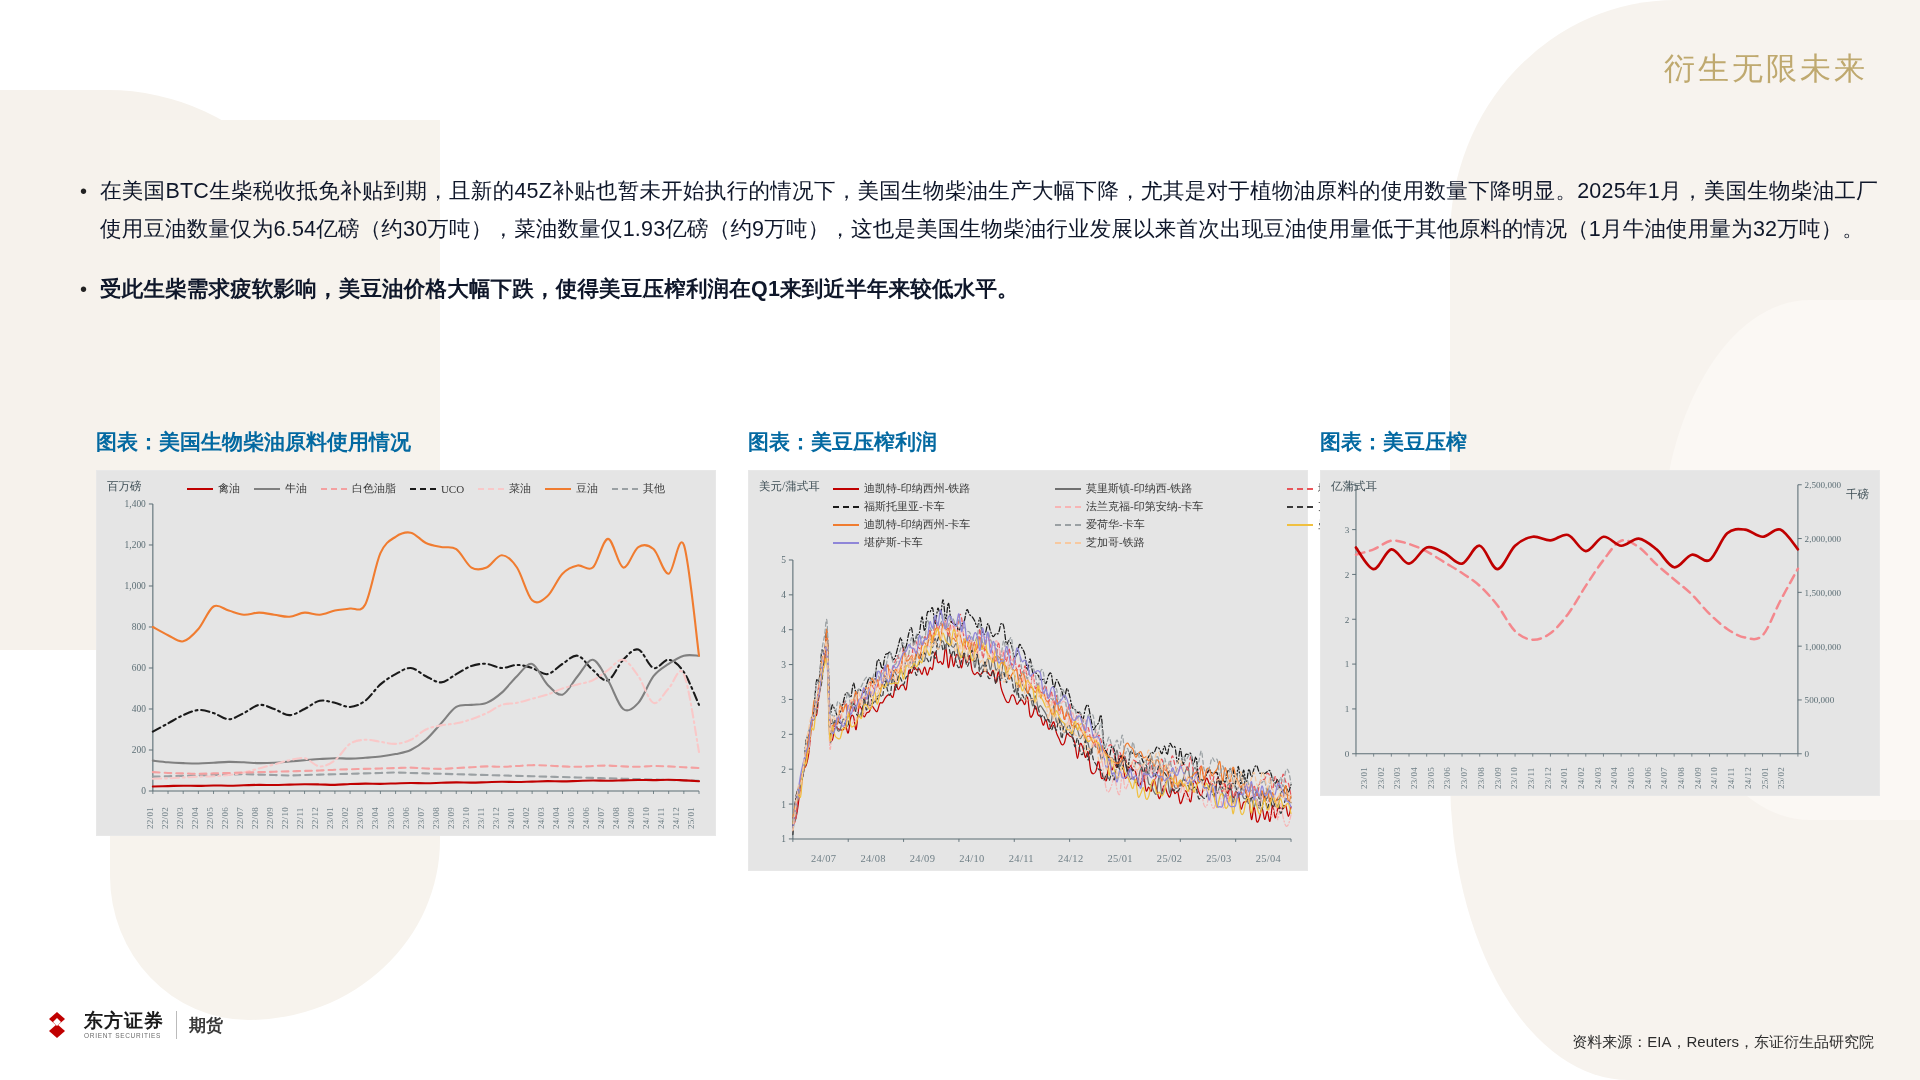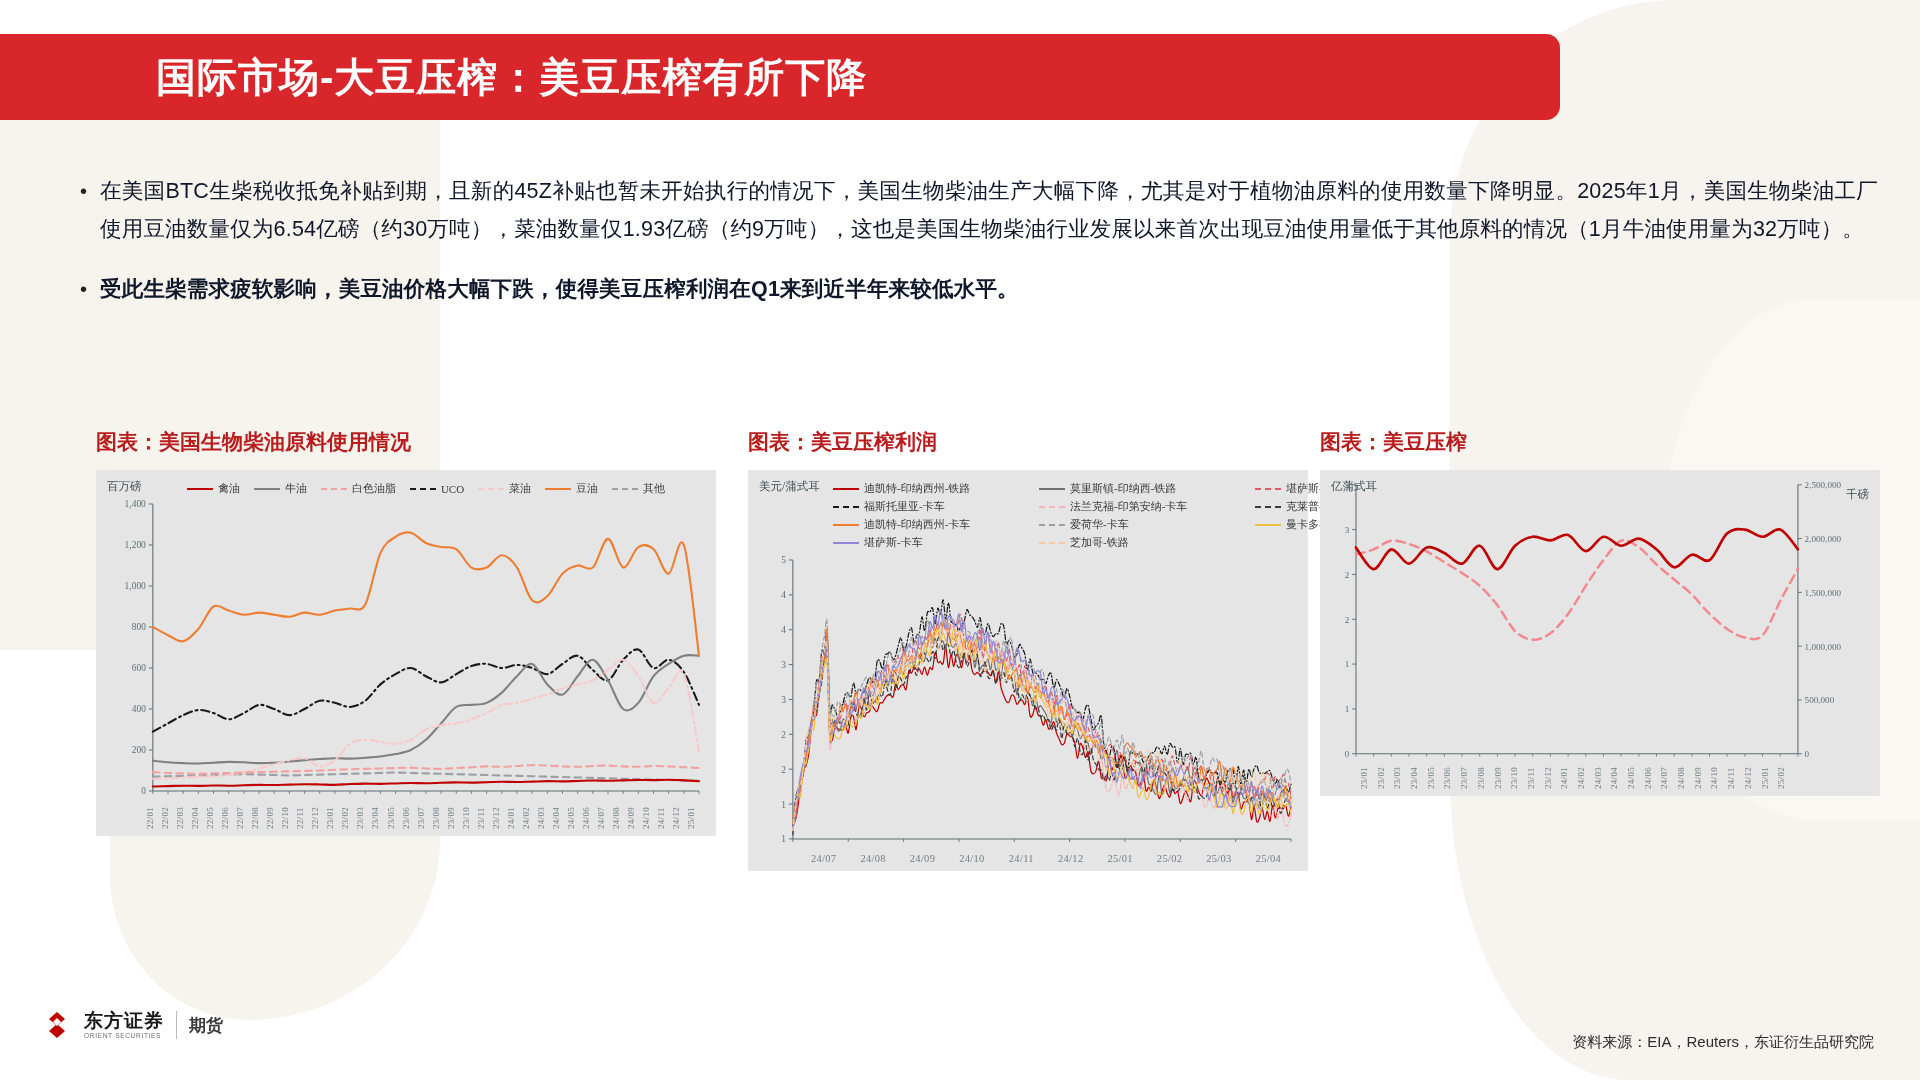--- a/index.html
+++ b/index.html
@@ -59,41 +59,41 @@
   .bullet-body.em { font-weight: bold; }
 
   
   .charts { position: absolute; left: 0; top: 428px; width: 1920px; height: 520px; z-index: 5; }
   .panel { position: absolute; top: 0; }
   .panel-1 { left: 96px; width: 620px; }
   .panel-2 { left: 748px; width: 560px; }
   .panel-3 { left: 1320px; width: 560px; }
 
   .panel-title {
-    color: #b91c1c; font-size: 21px; font-weight: bold; margin-bottom: 14px;
+    color: #0369a1; font-size: 21px; font-weight: bold; margin-bottom: 14px;
     white-space: nowrap;
   }
   .panel-box {
     background: #e5e5e5; border: 1px solid #e8e8e8; padding: 8px 10px 6px 10px;
     position: relative;
   }
 
   .axis-unit { font-size: 11.5px; color: #3e4e55; font-family: "Liberation Serif", serif; }
   .axis-unit.left { position: absolute; left: 10px; top: 8px; }
   .axis-unit.right { position: absolute; right: 10px; top: 16px; }
 
   .legend { display: flex; flex-wrap: wrap; gap: 4px 14px; padding: 2px 0 2px 0; }
   .legend.lg-1 { justify-content: center; padding-left: 40px; }
   .legend-item { display: flex; align-items: center; gap: 5px; white-space: nowrap; text-align: right; }
   .legend-swatch { display: inline-block; width: 26px; height: 0; border-top-width: 2.6px; }
   .legend-label { font-size: 11px; color: #3a3a3a; font-family: "Liberation Serif", serif; }
 
   .legend-grid2 {
     display: grid; grid-template-columns: 200px 210px 160px;
-    gap: 3px 6px; padding: 2px 0 4px 74px;
+    gap: 3px 22px; padding: 2px 0 4px 74px;
   }
   .legend-grid3 { display: flex; gap: 18px; padding: 2px 0 2px 80px; }
 
   .plot { width: 100%; display: block; }
 
   .xlabels { display: flex; padding-left: 38px; padding-right: 4px; }
   .xlabels span {
     flex: 1; font-size: 9px; color: #6f7f86; writing-mode: vertical-rl;
     transform: rotate(180deg); text-align: right; font-family: "Liberation Serif", serif;
     letter-spacing: 0.3px;
@@ -118,23 +118,21 @@
 </head>
 <body>
 
 <div class="slide">
 
   <div class="bg-blob-a"></div>
   <div class="bg-blob-b"></div>
   <div class="bg-blob-c"></div>
   <div class="bg-blob-d"></div>
 
-  <div class="title-bar">
-    <div class="title-text">国际市场-大豆压榨：美豆压榨有所下降</div>
-  </div>
+  <div class="tagline">衍生无限未来</div>
 
   <div class="bullets">
     <div class="bullet">
       <div class="bullet-dot">•</div>
       <div class="bullet-body">在美国BTC生柴税收抵免补贴到期，且新的45Z补贴也暂未开始执行的情况下，美国生物柴油生产大幅下降，尤其是对于植物油原料的使用数量下降明显。2025年1月，美国生物柴油工厂使用豆油数量仅为6.54亿磅（约30万吨），菜油数量仅1.93亿磅（约9万吨），这也是美国生物柴油行业发展以来首次出现豆油使用量低于其他原料的情况（1月牛油使用量为32万吨）。</div>
     </div>
     <div class="bullet">
       <div class="bullet-dot">•</div>
       <div class="bullet-body em">受此生柴需求疲软影响，美豆油价格大幅下跌，使得美豆压榨利润在Q1来到近半年来较低水平。</div>
     </div>

